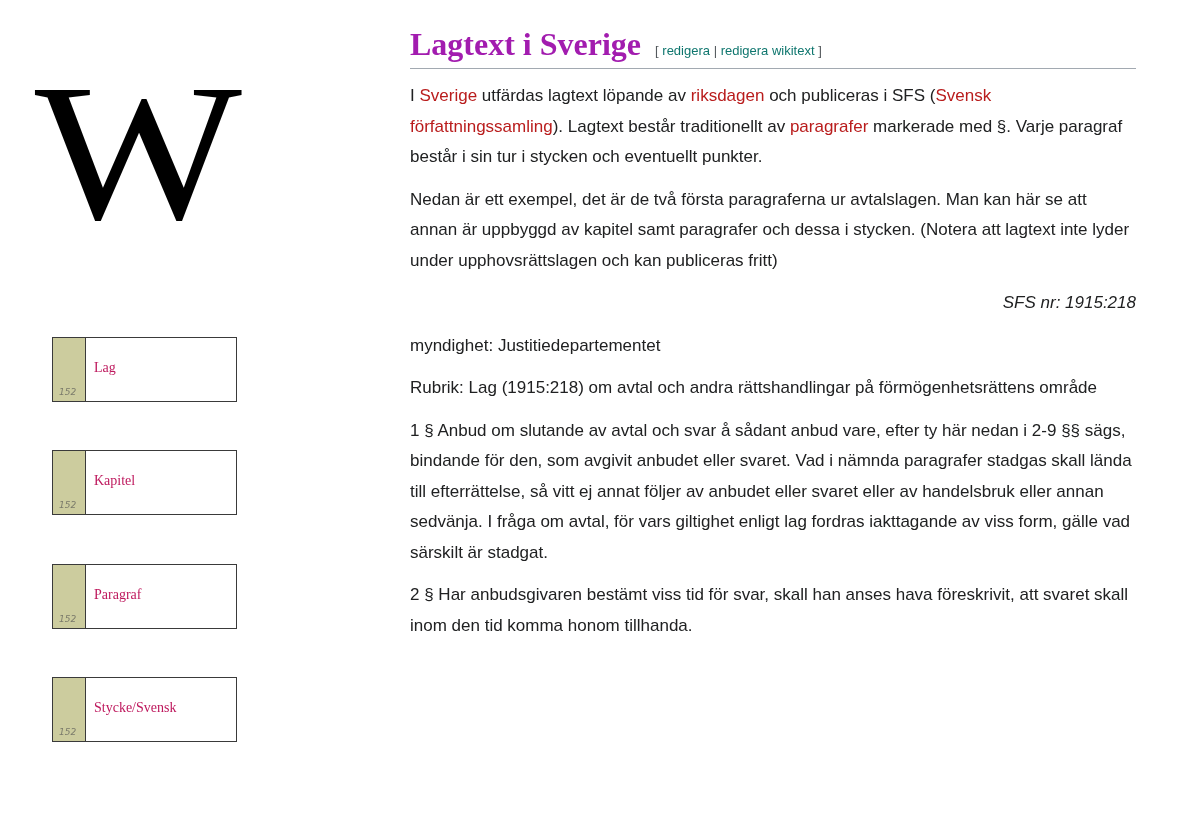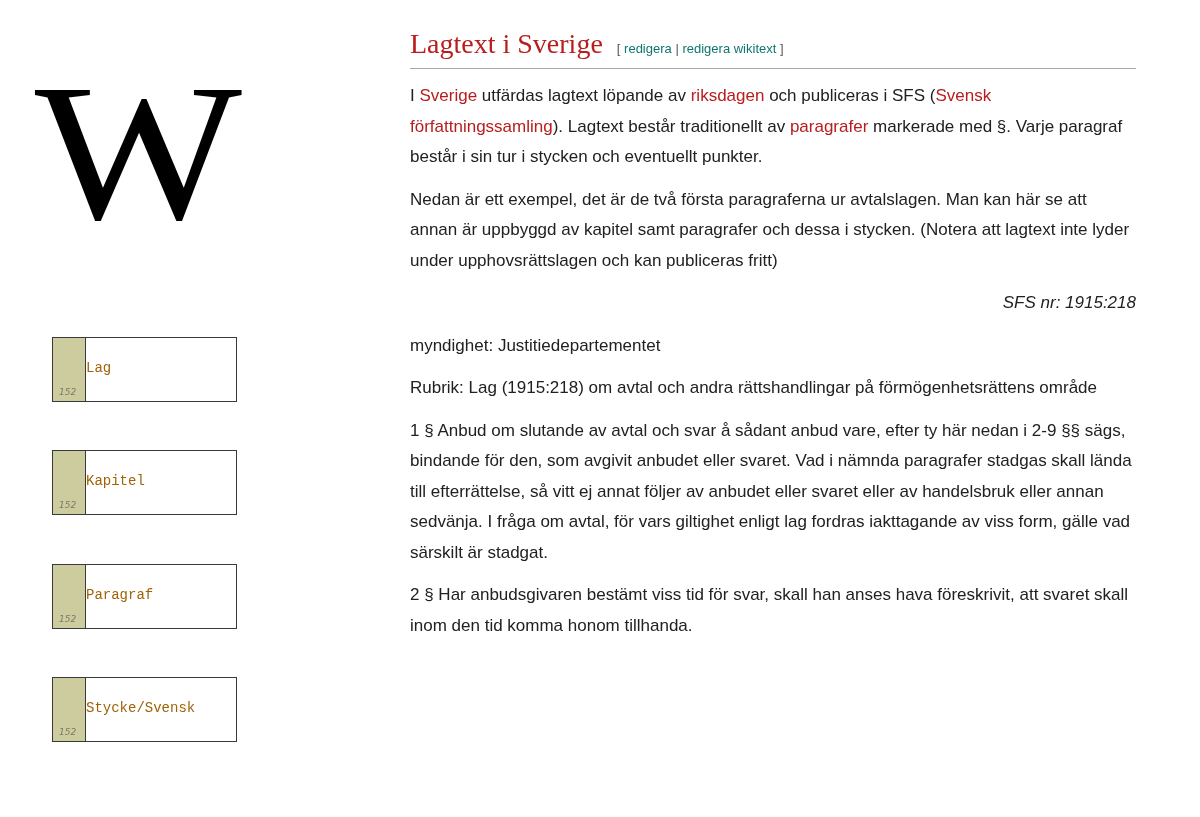--- a/index.html
+++ b/index.html
@@ -48,43 +48,44 @@
     }
     .level-box .tab .num {
       position: absolute;
       left: 6px;
       bottom: 4px;
       font-family: "DejaVu Sans", sans-serif;
       font-size: 9px;
       color: #7a7a6a;
     }
     .level-box .label {
-      font-family: Liberation Mono, monospace;
+      font-family: Liberation Serif, serif;
       font-size: 14px;
-      color: #a16207;
+      color: #be185d;
+      padding-left: 8px;
       padding-top: 22px;
     }
     .content {
       position: absolute;
       left: 410px;
       top: 26px;
       width: 726px;
     }
     .heading {
       display: flex;
       align-items: baseline;
       border-bottom: 1px solid #a2a9b1;
       padding-bottom: 6px;
       margin-bottom: 12px;
     }
     .heading h2 {
       font-family: "Liberation Serif", "DejaVu Serif", serif;
-      font-weight: normal;
-      font-size: 28px;
-      color: #b91c1c;
+      font-weight: bold;
+      font-size: 32px;
+      color: #a21caf;
       line-height: 36px;
     }
     .editsection {
       margin-left: 14px;
       font-size: 13px;
       color: #54595d;
     }
     .editsection a {
       color: #0f766e;
       text-decoration: none;

